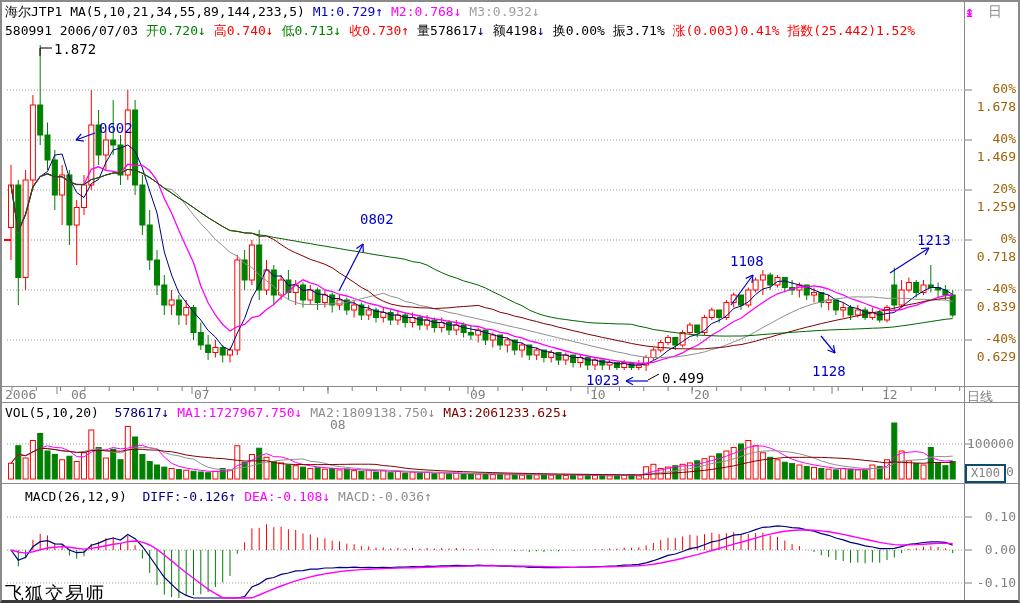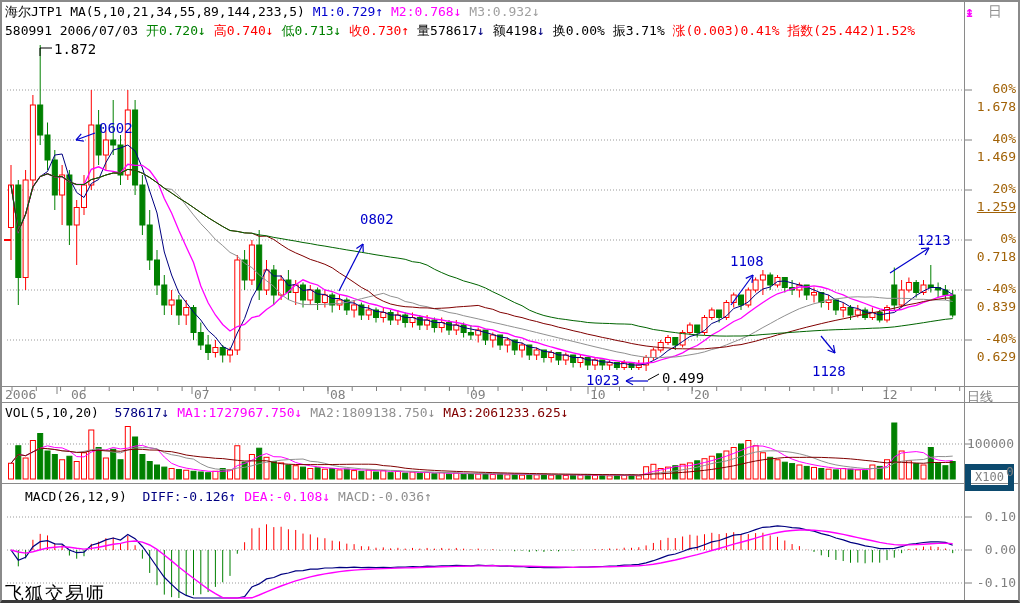--- a/index.html
+++ b/index.html
@@ -13,21 +13,21 @@
   .hdr{left:3px;white-space:pre;font-size:13px;line-height:16px;letter-spacing:0px;}
   #hdr1{top:2px;}
   #hdr2{top:21px;}
   #chart-svg{left:0;top:0;}
   .axis-pct,.axis-price{left:963px;width:51px;text-align:right;color:#a16207;font-size:13px;line-height:14px;}
   .date-label{color:#808080;font-size:13px;top:386px;line-height:14px;}
   #period-label-strip{left:965px;top:386px;color:#808080;font-size:13px;}
   #vol-hdr{top:403px;text-align:center;}
   #macd-hdr{top:487px;padding-left:20px;}
   #vol-100000{left:965px;top:434px;color:#808080;font-size:13px;}
-  #x100-box{left:963px;top:462px;width:37px;height:15px;border:6px solid #0c4a6e;
+  #x100-box{left:963px;top:462px;width:37px;height:15px;border:2px solid #0c4a6e;
     color:#808080;font-size:12px;text-align:center;line-height:15px;}
   #vol-zero{left:1004px;top:462px;color:#808080;font-size:13px;}
   .macd-grid-label{left:963px;width:51px;text-align:right;color:#808080;font-size:13px;line-height:14px;}
   #watermark{left:3px;top:579px;color:#000;font-size:19px;letter-spacing:1px;}
   #updown-icon{left:963px;top:1px;color:#ff00ff;font-size:15px;font-weight:bold;}
   #period-day-icon{left:986px;top:1px;color:#909090;font-size:14px;}
 </style>
 </head>
 <body>
 
@@ -691,33 +691,33 @@
 
   <div id="updown-icon" class="abs">↨</div>
   <div id="period-day-icon" class="abs">日</div>
 
   <div id="right-axis">
       <div class="abs axis-pct" style="top: 80px;">60%</div>
       <div class="abs axis-price" style="top: 98px;">1.678</div>
       <div class="abs axis-pct" style="top: 130px;">40%</div>
       <div class="abs axis-price" style="top: 148px;">1.469</div>
       <div class="abs axis-pct" style="top: 180px;">20%</div>
-      <div class="abs axis-price" style="top: 198px; text-decoration: underline;">1.259</div>
+      <div class="abs axis-price" style="top: 198px;">1.259</div>
       <div class="abs axis-pct" style="top: 230px;">0%</div>
       <div class="abs axis-price" style="top: 248px;">0.718</div>
       <div class="abs axis-pct" style="top: 280px;">-40%</div>
       <div class="abs axis-price" style="top: 298px;">0.839</div>
       <div class="abs axis-pct" style="top: 330px;">-40%</div>
       <div class="abs axis-price" style="top: 348px;">0.629</div>
     </div>
   <div id="date-strip">
       <div class="abs date-label" style="left: 3px;">2006</div>
       <div class="abs date-label" style="left: 57px; margin-left: 12px;">06</div>
       <div class="abs date-label" style="left: 192px;">07</div>
-      <div class="abs date-label" style="left: 328px;">08</div>
+      <div class="abs date-label" style="left: 328px; margin-top: 30px;">08</div>
       <div class="abs date-label" style="left: 468px;">09</div>
       <div class="abs date-label" style="left: 588px;">10</div>
       <div class="abs date-label" style="left: 692px;">20</div>
       <div class="abs date-label" style="left: 880px;">12</div>
     </div>
   <div id="period-label-strip" class="abs">日线</div>
 
   <div id="vol-hdr" class="abs hdr"><span style="color: rgb(0, 0, 0);">VOL(5,10,20)  </span><span style="color: rgb(0, 0, 128);">578617</span><span style="color: rgb(0, 0, 128);">↓</span><span style="color: rgb(255, 0, 255);"> MA1:1727967.750</span><span style="color: rgb(255, 0, 255);">↓</span><span style="color: rgb(144, 144, 144);"> MA2:1809138.750</span><span style="color: rgb(144, 144, 144);">↓</span><span style="color: rgb(128, 0, 0);"> MA3:2061233.625</span><span style="color: rgb(128, 0, 0);">↓</span></div>
   <div id="vol-100000" class="abs">100000</div>
   <div id="x100-box" class="abs">X100</div>

